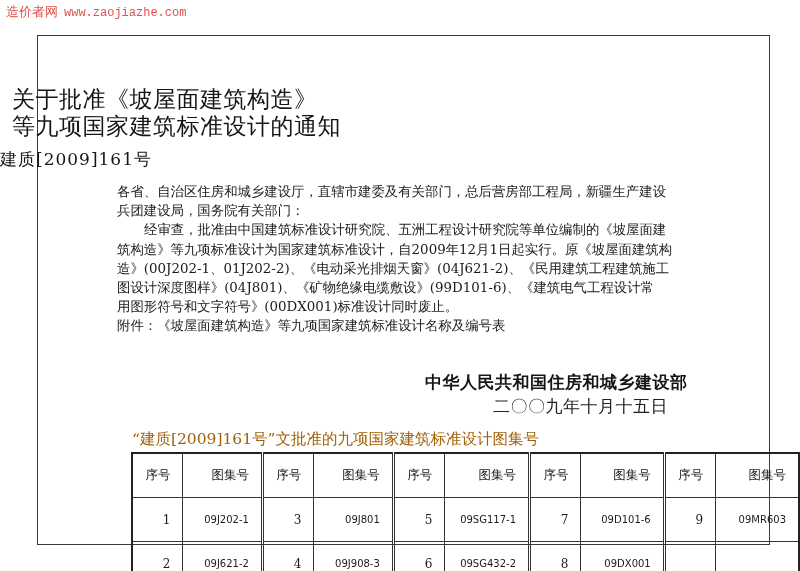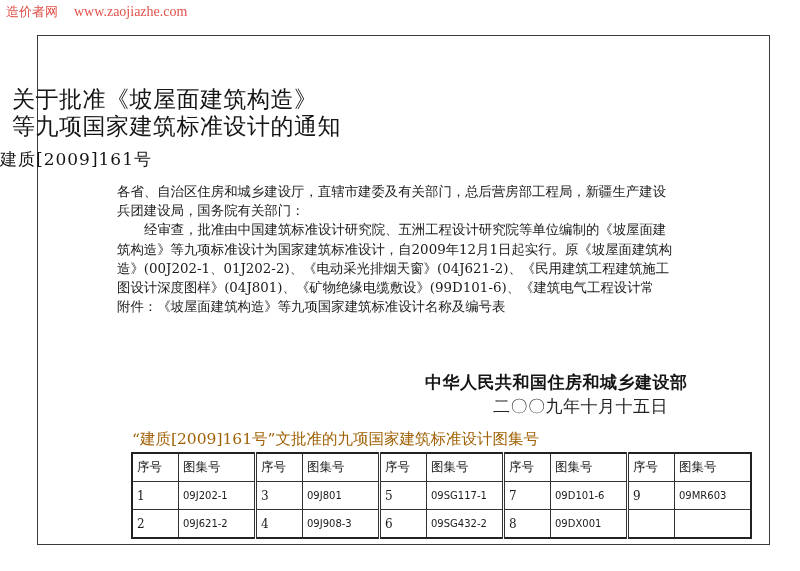--- a/index.html
+++ b/index.html
@@ -4,21 +4,21 @@
 <style>
   html, body { margin: 0; padding: 0; }
   body {
     width: 800px; height: 571px; background: #ffffff; position: relative; overflow: hidden;
     font-family: "DejaVu Serif", "Liberation Serif", serif; color: #1a1a1a;
   }
   .watermark {
     position: absolute; left: 6px; top: 3px; font-size: 13px; color: #e0524a;
     font-family: "DejaVu Serif", serif; letter-spacing: 0px; white-space: nowrap;
   }
-  .watermark .url { font-family: Liberation Serif, serif; font-size: 14px; margin-left: 16px; }
+  .watermark .url { font-family: Liberation Mono, monospace; font-size: 12px; margin-left: 6px; }
   .frame {
     position: absolute; left: 37px; top: 35px; width: 733px; height: 510px;
     border: 1.5px solid #3a3a3a; box-sizing: border-box;
   }
   .title {
     position: absolute; left: 0; width: 800px; text-align: left;
     font-size: 23px; letter-spacing: 0.5px; color: #151515; white-space: nowrap; margin-left: 12px;
   }
   .t1 { top: 84px; }
   .t2 { top: 111px; }
@@ -41,21 +41,21 @@
     font-family: "DejaVu Sans", sans-serif; letter-spacing: 0.5px;
   }
   .table-caption {
     position: absolute; left: 132px; top: 429px; font-size: 15.5px; color: #a16207; white-space: nowrap;
   }
   table.atlas {
     position: absolute; left: 131px; top: 452px; border-collapse: collapse;
     border: 2px solid #222; font-size: 12px;
   }
   table.atlas td {
-    border: 1px solid #333; height: 19px; padding: 4px; text-align: left; vertical-align: middle;
+    border: 1px solid #333; height: 19px; padding: 12px; text-align: right; vertical-align: middle;
   }
   table.atlas td.seq { width: 37px; font-family: "DejaVu Serif", serif; }
   table.atlas td.code { width: 67px; font-family: "DejaVu Sans", sans-serif; font-weight: normal; font-size: 10px; }
   table.atlas td.grpL { border-left: 3px double #333; }
   table.atlas tr.hdr td { font-family: "DejaVu Serif", serif; font-weight: normal; font-size: 12.5px; }
 </style>
 </head>
 <body>
 
 <div class="watermark">
@@ -68,20 +68,21 @@
 <div class="title t2">等九项国家建筑标准设计的通知</div>
 <div class="docno">建质[2009]161号</div>
 
 <div class="body" style="top:182px;">
   <div class="line">各省、自治区住房和城乡建设厅，直辖市建委及有关部门，总后营房部工程局，新疆生产建设</div>
   <div class="line">兵团建设局，国务院有关部门：</div>
   <div class="line indent">经审查，批准由中国建筑标准设计研究院、五洲工程设计研究院等单位编制的《坡屋面建</div>
   <div class="line">筑构造》等九项标准设计为国家建筑标准设计，自2009年12月1日起实行。原《坡屋面建筑构</div>
   <div class="line">造》(00J202-1、01J202-2)、《电动采光排烟天窗》(04J621-2)、《民用建筑工程建筑施工</div>
   <div class="line">图设计深度图样》(04J801)、《矿物绝缘电缆敷设》(99D101-6)、《建筑电气工程设计常</div>
+  <div class="line">用图形符号和文字符号》(00DX001)标准设计同时废止。</div>
   <div class="line">附件：《坡屋面建筑构造》等九项国家建筑标准设计名称及编号表</div>
 </div>
 
 <div class="sig">中华人民共和国住房和城乡建设部</div>
 <div class="date">二〇〇九年十月十五日</div>
 
 <div class="table-caption">“建质[2009]161号”文批准的九项国家建筑标准设计图集号</div>
 
 <table class="atlas">
   <tbody>

